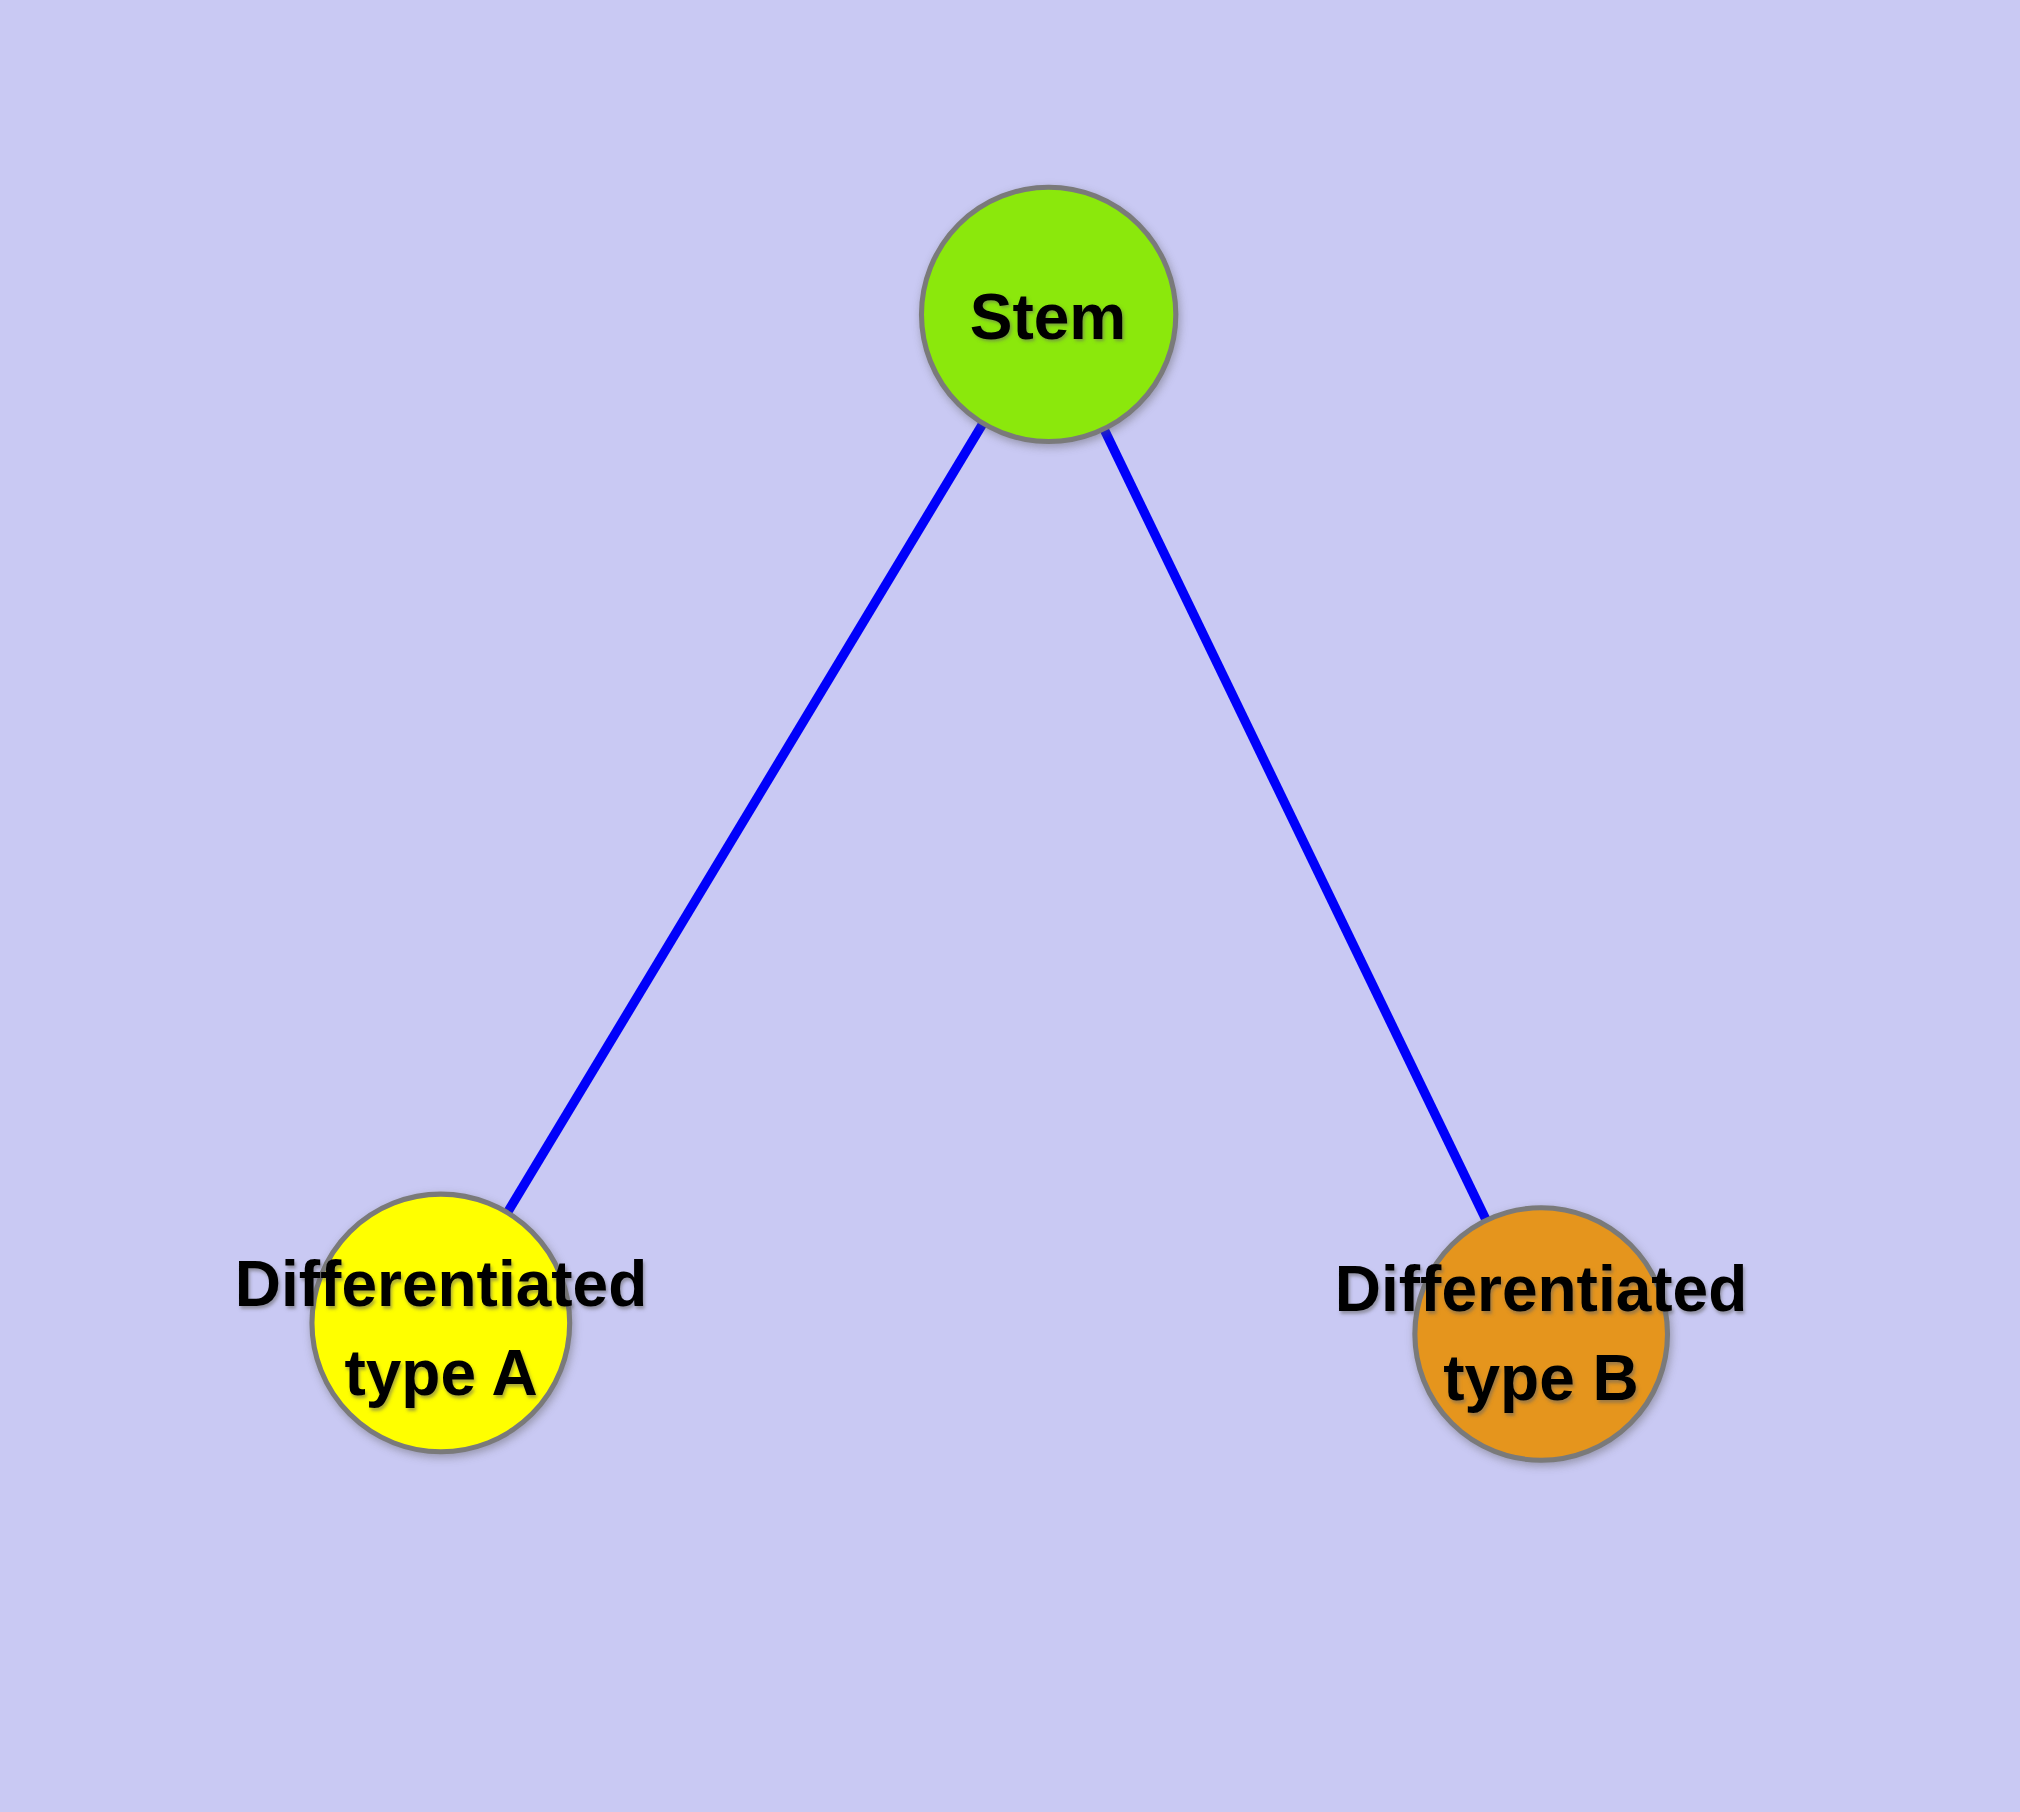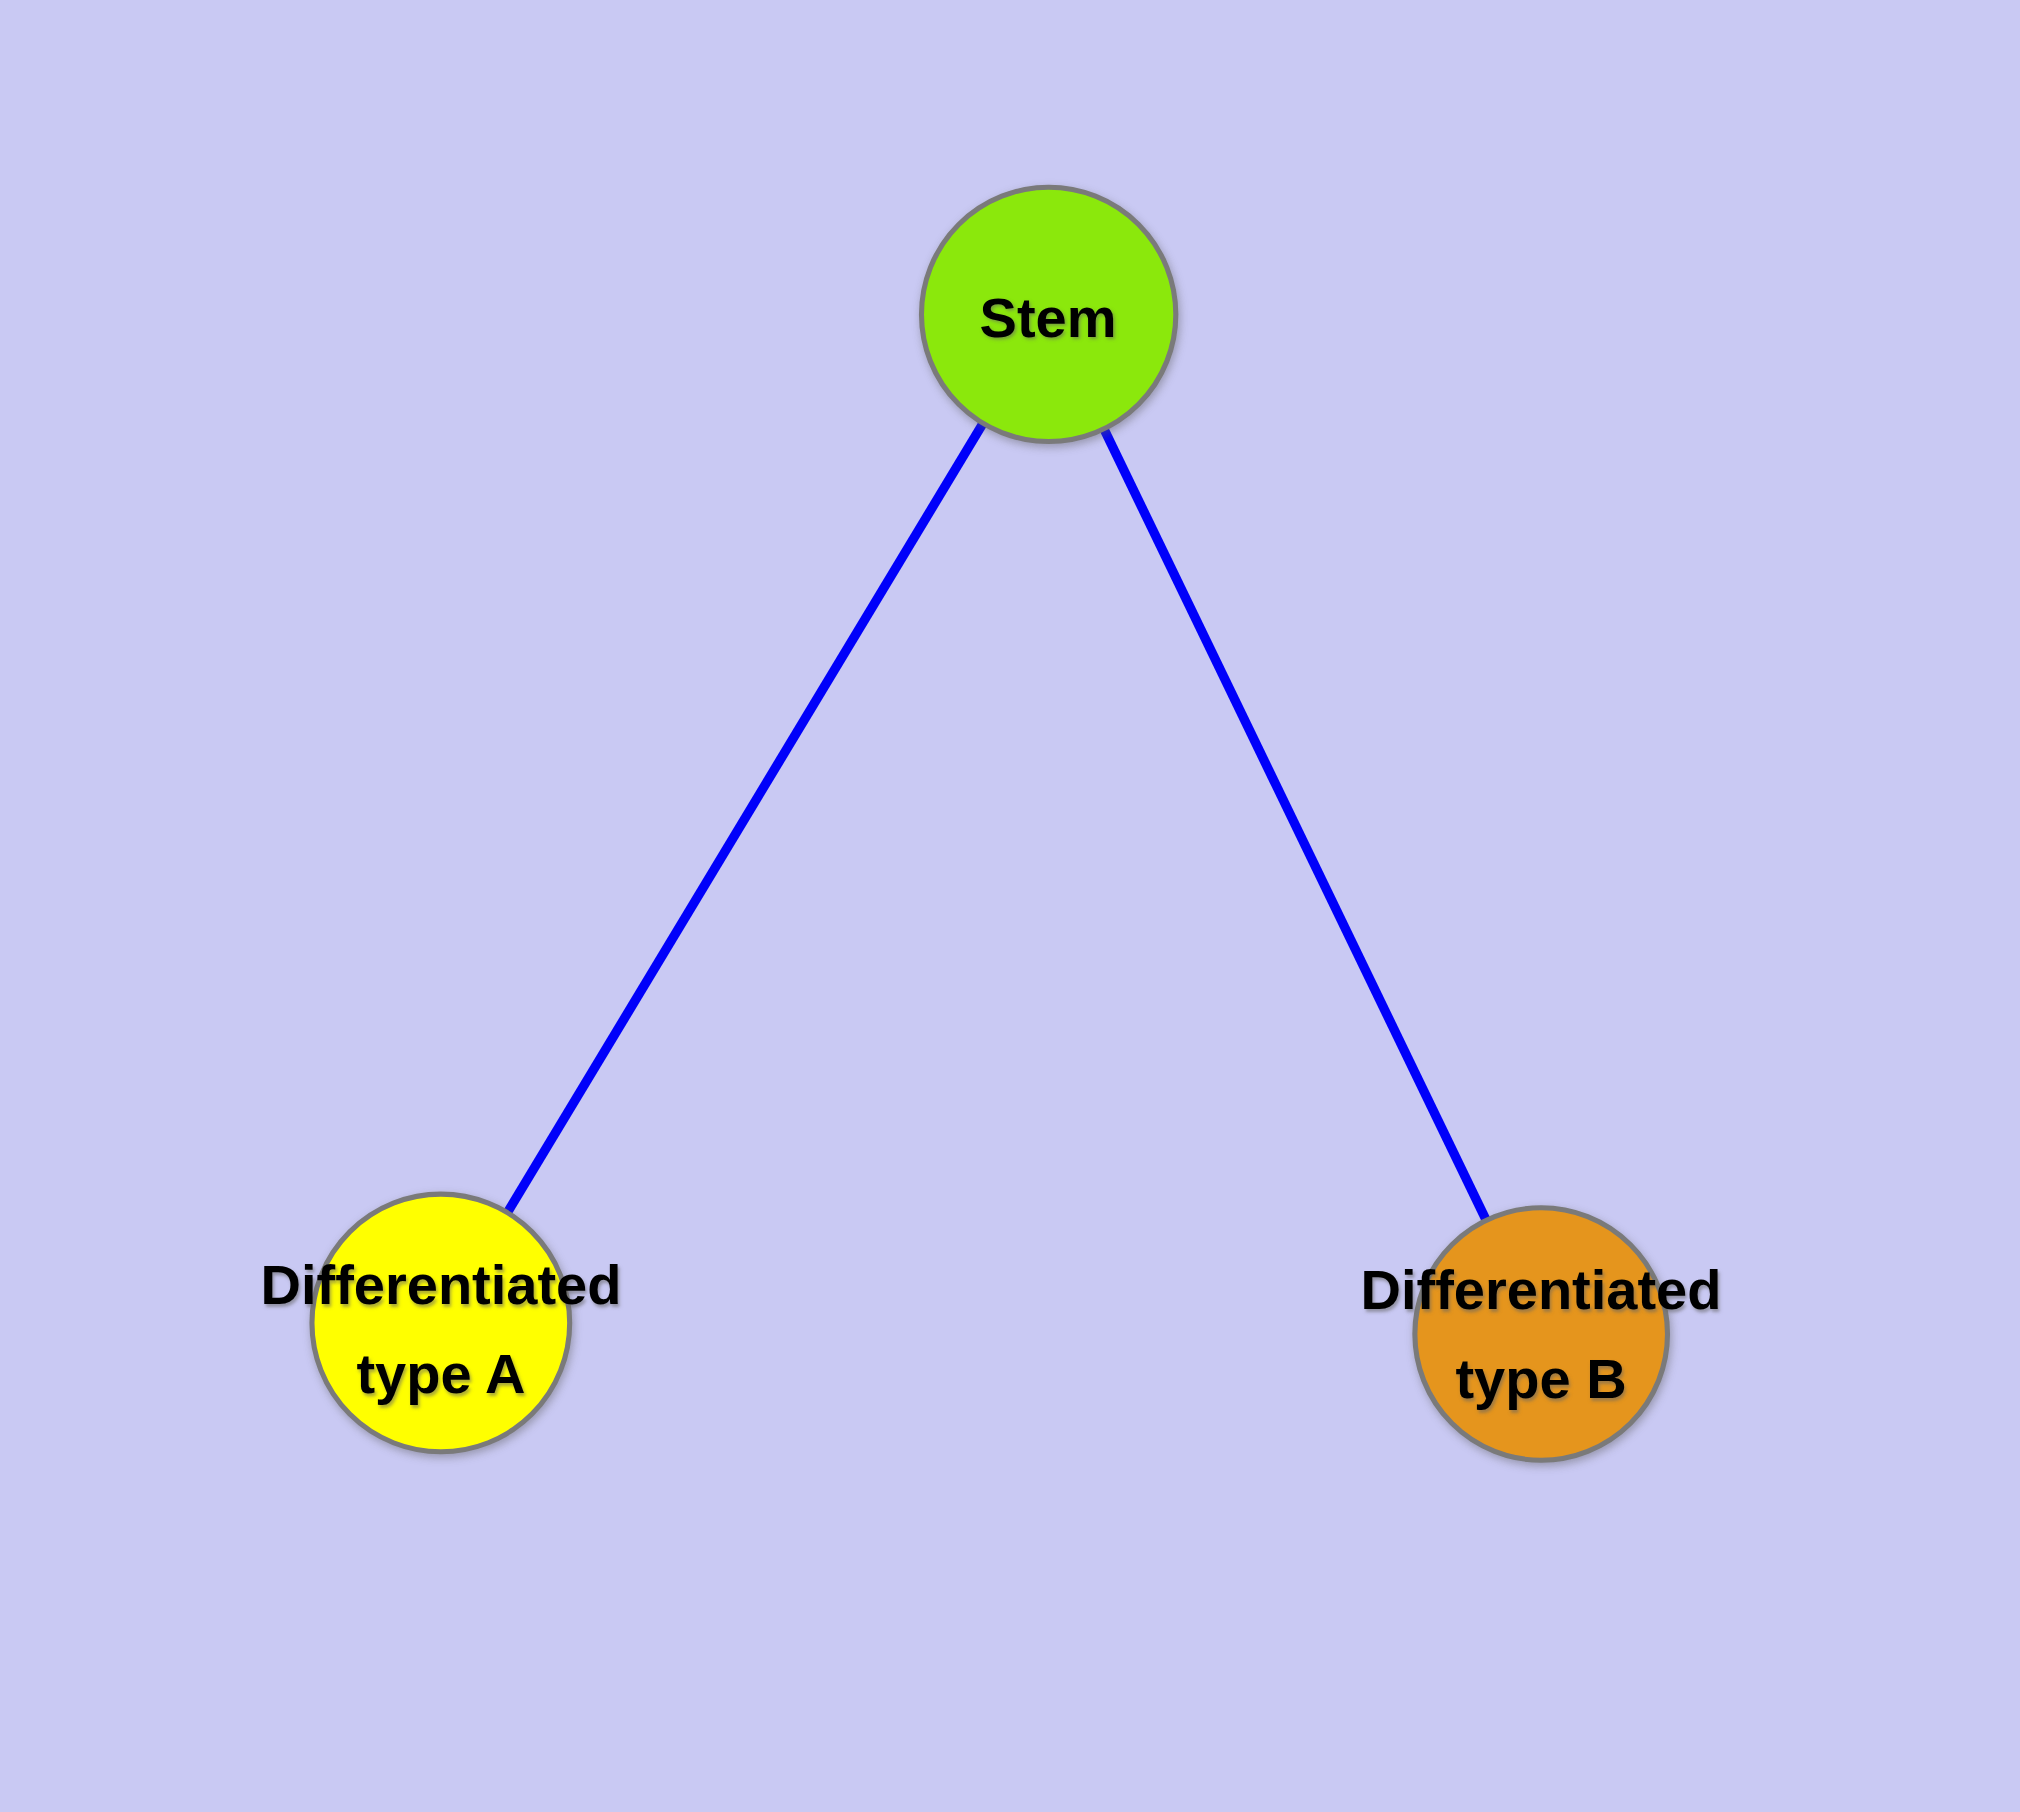--- a/index.html
+++ b/index.html
@@ -27,21 +27,21 @@
     stroke-linecap: butt;
   }
   .node-circle {
     stroke-width: 6px;
     filter: drop-shadow(2px 4px 5px rgba(90,90,90,0.45));
   }
   .node-label {
     position: absolute;
     transform: translate(-50%, -50%);
     color: #000000;
-    font-size: 56px;
+    font-size: 64px;
     font-weight: bold;
     line-height: 89px;
     text-align: center;
     white-space: pre-line;
     letter-spacing: 0px;
     text-shadow: 1.7px 2.5px 3.4px rgba(100,100,100,0.55);
     pointer-events: none;
   }
   .label-stem   { left: 1048px; top: 317px;  }
   .label-type-a { left: 441px;  top: 1329px; }

